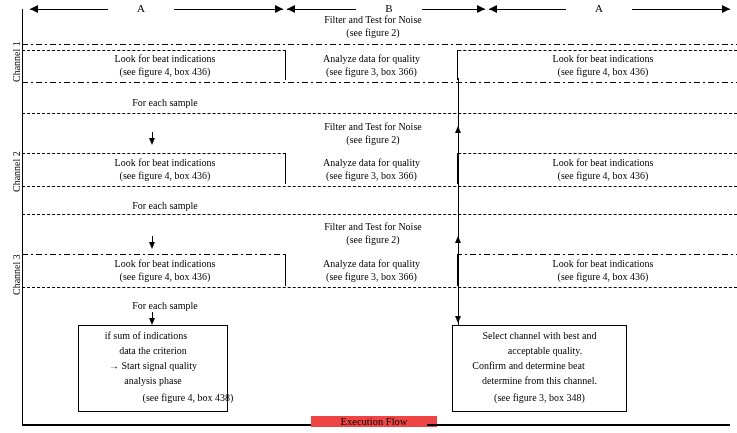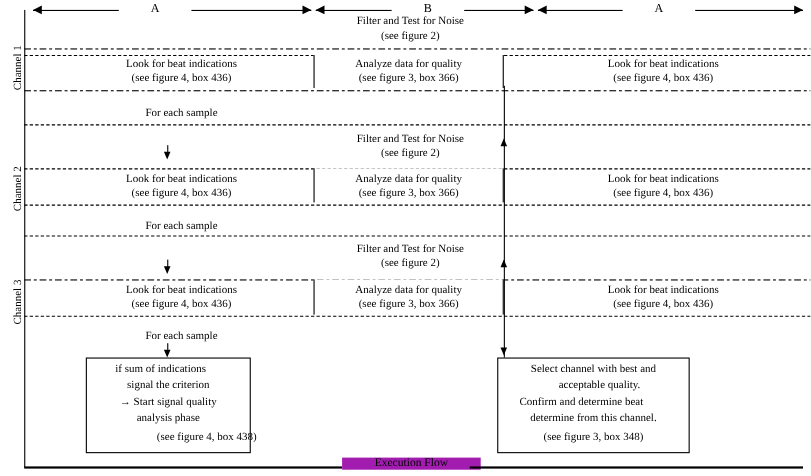--- a/index.html
+++ b/index.html
@@ -92,21 +92,21 @@
   .exec-line{
     position:absolute;
     height:0;
     border-top:2px solid #000;
     top:424px;
   }
   .exec-label{
     position:absolute;
     top:416px;
     font-size:10.5px;
-    background:#a21caf;
+    background:#ef4444;
     padding:0 5px;
     text-align:center;
   }
   .cell-text{
     position:absolute;
     text-align:center;
     font-size:10px;
     line-height:12.5px;
   }
 </style>
@@ -219,21 +219,21 @@
 
     <div class="cell-text" style="left:45px;top:300px;width:240px;">For each sample</div>
   </div>
 
   <div>
     <div class="v-arrow-down" style="left:148.5px;top:318px;"></div>
     <div class="tick-v" style="left:152px;top:312px;height:7px;"></div>
 
     <div class="box" style="left:78px;top:325px;width:150px;height:87px;"></div>
     <div class="cell-text" style="left:78px;top:330px;width:136px;">if sum of indications</div>
-    <div class="cell-text" style="left:78px;top:345px;width:150px;">signal the criterion</div>
+    <div class="cell-text" style="left:78px;top:345px;width:150px;">data the criterion</div>
     <div class="cell-text" style="left:78px;top:360px;width:150px;">→ Start signal quality</div>
     <div class="cell-text" style="left:78px;top:375px;width:150px;">analysis phase</div>
     <div class="cell-text sm" style="left:78px;top:392px;width:150px;margin-left:35px;">(see figure 4, box 438)</div>
   </div>
 
   <div>
     <div class="box" style="left:452px;top:325px;width:175px;height:87px;"></div>
     <div class="cell-text" style="left:452px;top:330px;width:175px;">Select channel with best and</div>
     <div class="cell-text" style="left:452px;top:345px;width:186px;">acceptable quality.</div>
     <div class="cell-text" style="left:452px;top:360px;width:153px;">Confirm and determine beat</div>

